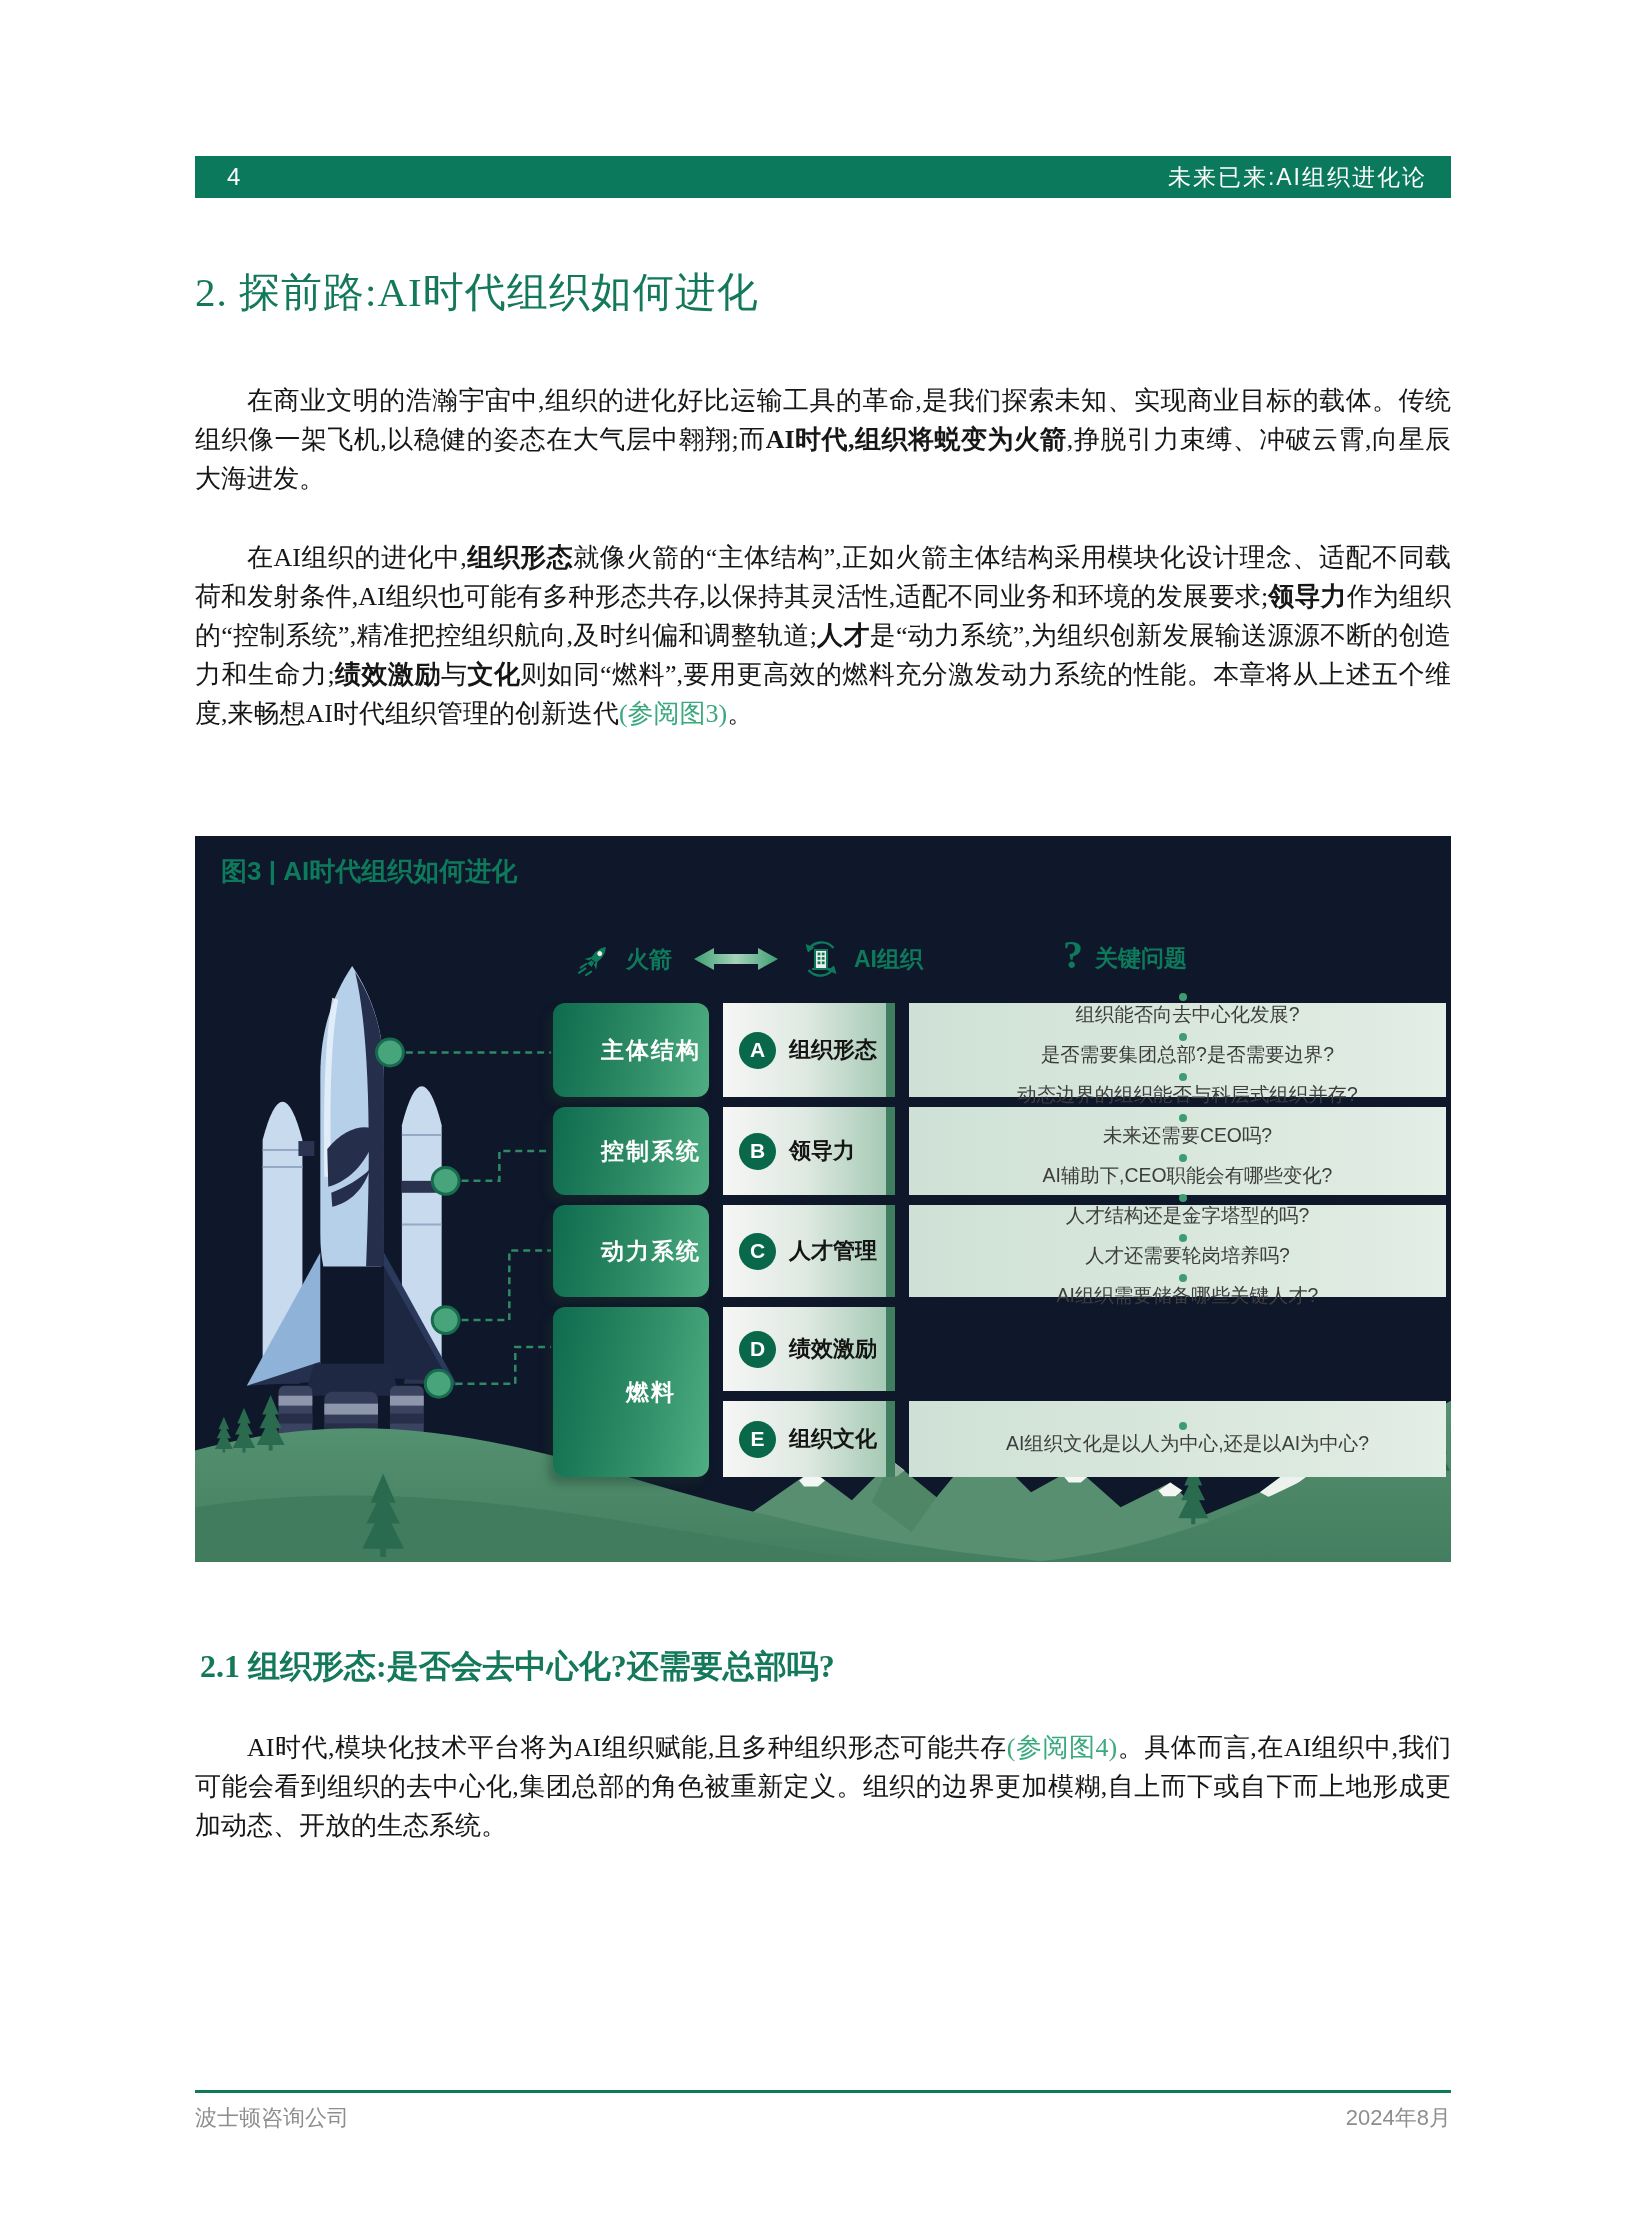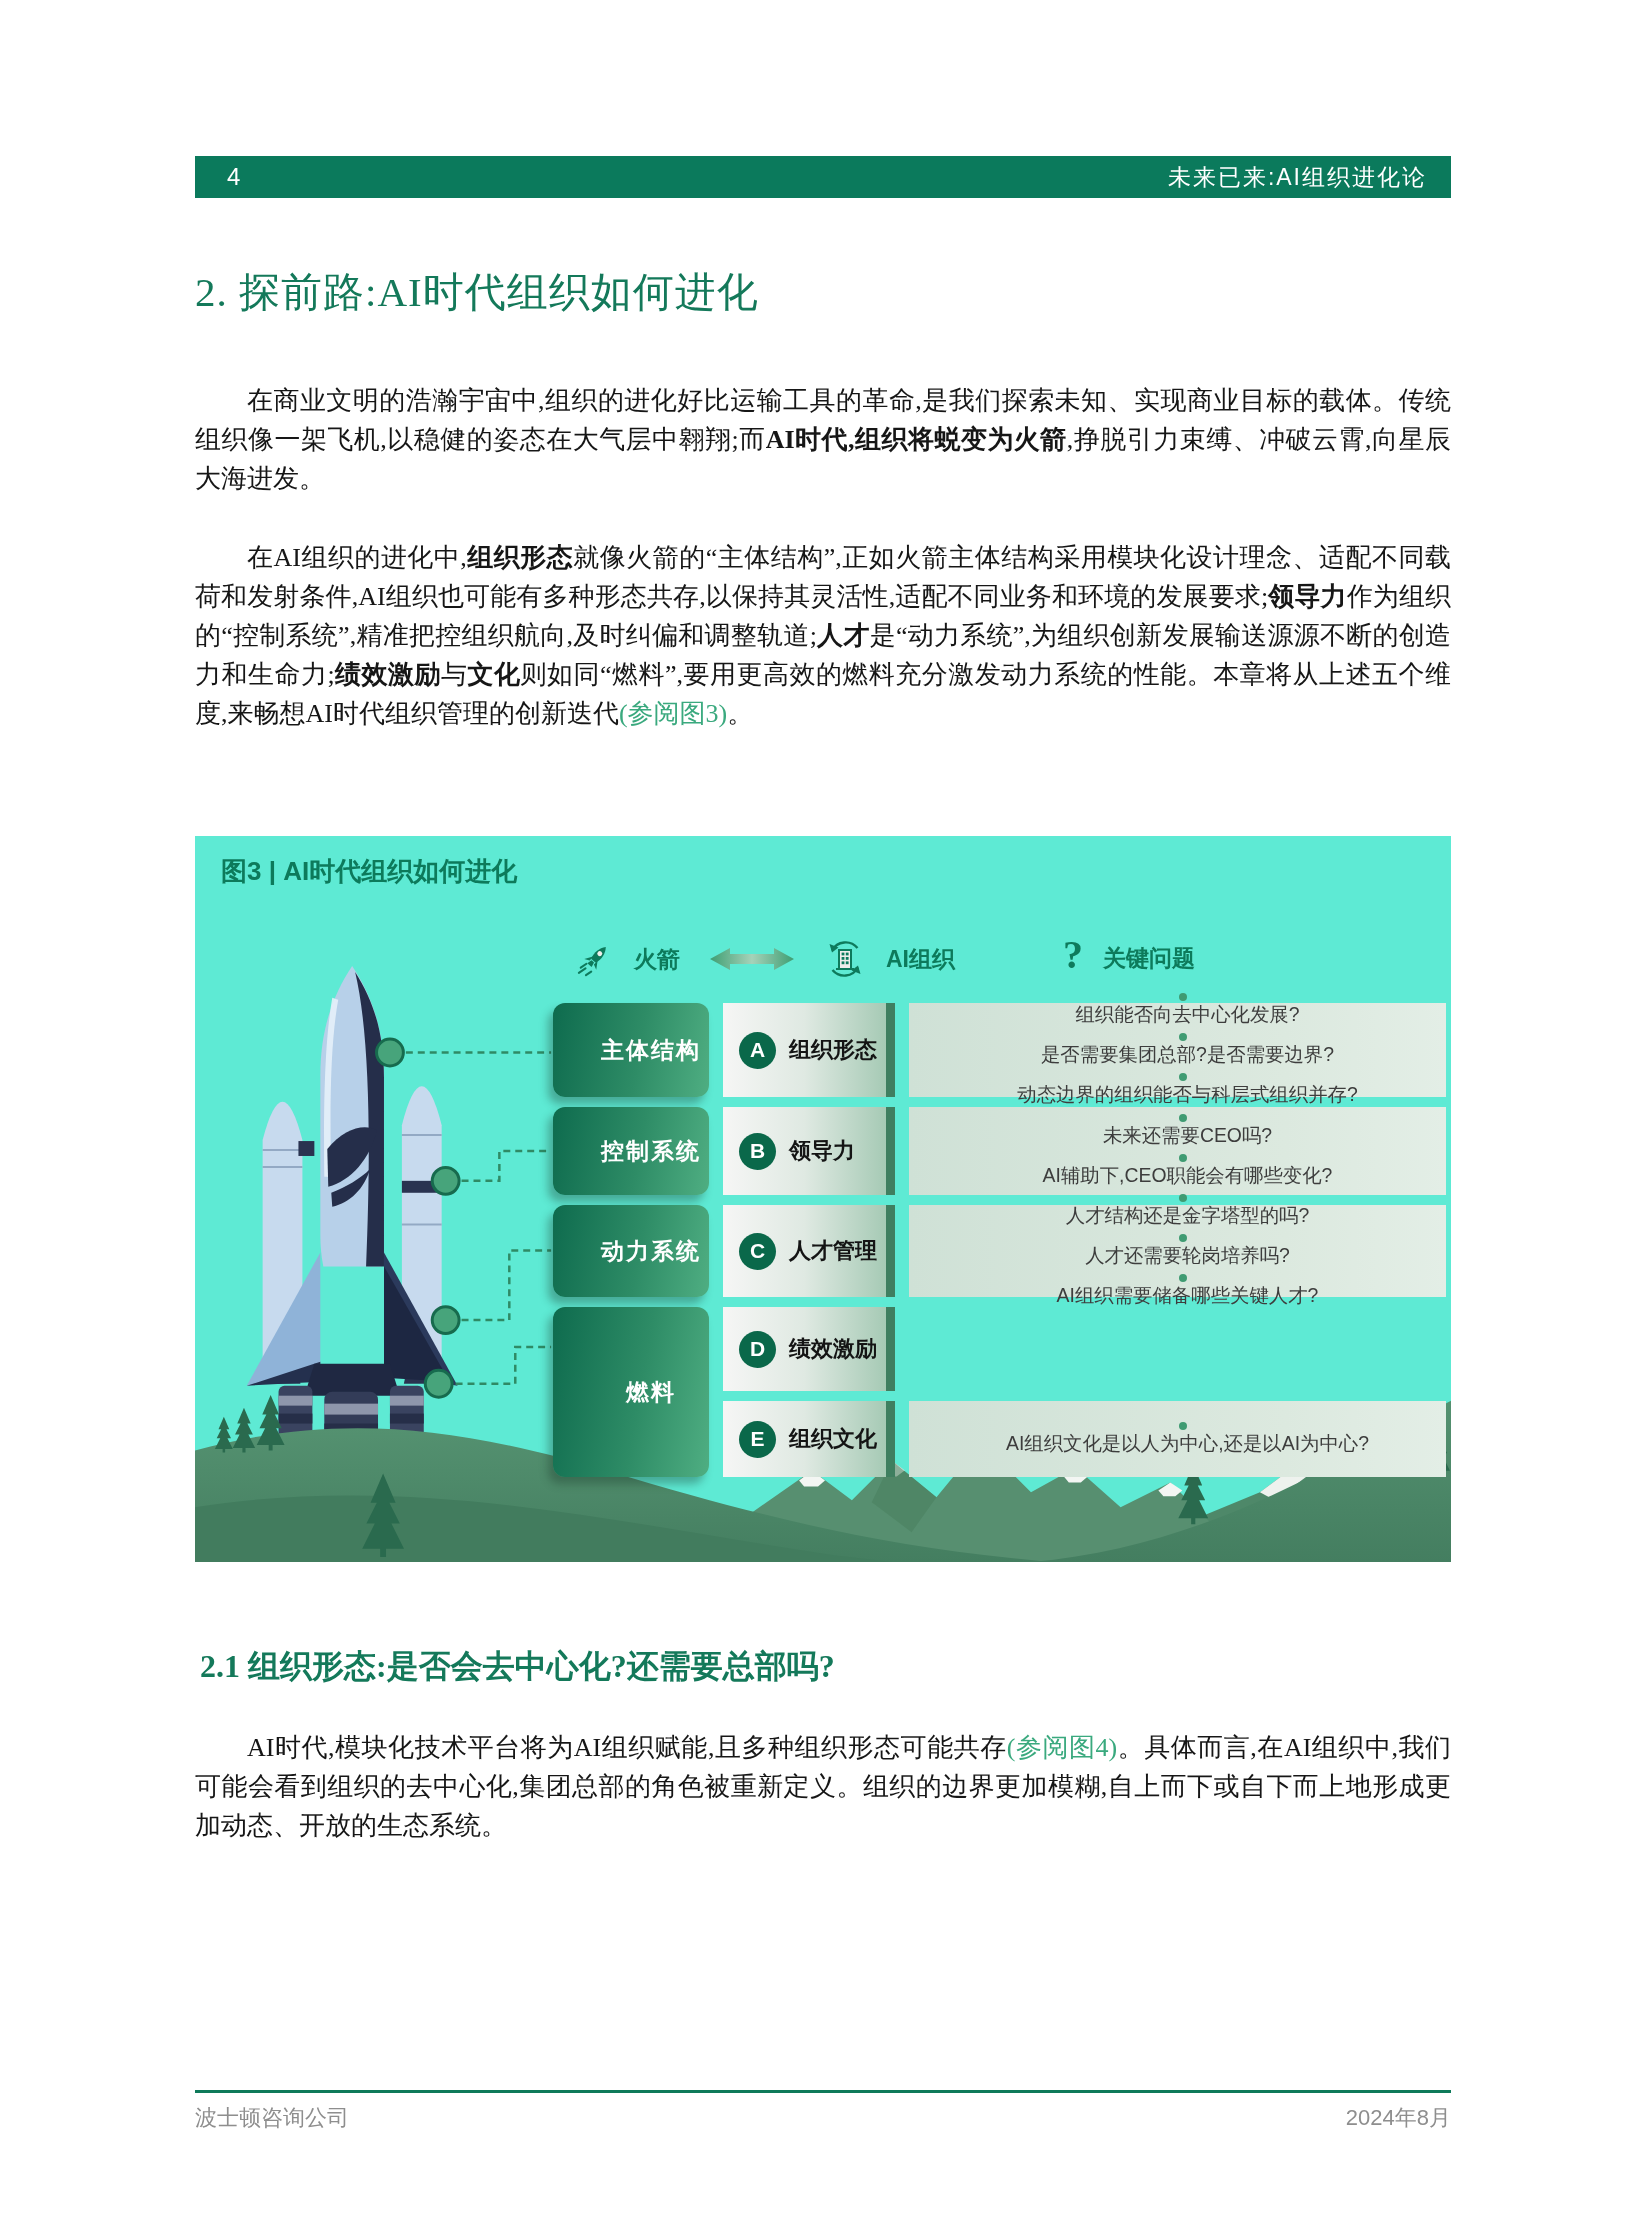--- a/index.html
+++ b/index.html
@@ -19,24 +19,24 @@
   h2.subsec{position:absolute;left:195px;top:1640px;margin:5px;font-size:32px;font-weight:700;
          color:#14795a;}
 
   .para{position:absolute;left:195px;width:1256px;margin:0;font-size:26px;line-height:39px;
         text-align:justify;text-indent:2em;color:#161616;}
   #p1{top:381px;} #p2{top:538px;} #p3{top:1728px;}
   .para .b{font-weight:700;}
   .para .ref{color:#3aa97e;}
 
   
-  .figure{position:absolute;left:195px;top:836px;width:1256px;height:726px;background:#5eead4;
+  .figure{position:absolute;left:195px;top:836px;width:1256px;height:726px;background:#0f172a;
           font-family:"Liberation Sans","DejaVu Sans",sans-serif;}
   .figtitle{position:absolute;left:26px;top:18px;font-size:26px;font-weight:700;color:#0d7a5b;}
-  .legend{position:absolute;top:102px;display:flex;align-items:center;gap:20px;
+  .legend{position:absolute;top:102px;display:flex;align-items:center;gap:12px;
           color:#0d7a5b;font-weight:700;font-size:23px;z-index:4;}
   #legend-left{left:381px;} #legend-right{left:868px;}
   .legend .lbl{white-space:nowrap;}
   .qmark{font-family:"Liberation Serif",serif;font-size:40px;font-weight:700;color:#0e7a5c;
          line-height:1;transform:translateY(-3px);}
 
   .rocket-wrap{position:absolute;left:0;top:100px;width:557px;height:617px;z-index:1;}
   .landscape{position:absolute;left:0;bottom:0;width:1256px;height:189px;z-index:2;}
 
   .ftable{position:absolute;left:358px;top:167px;display:grid;z-index:3;

